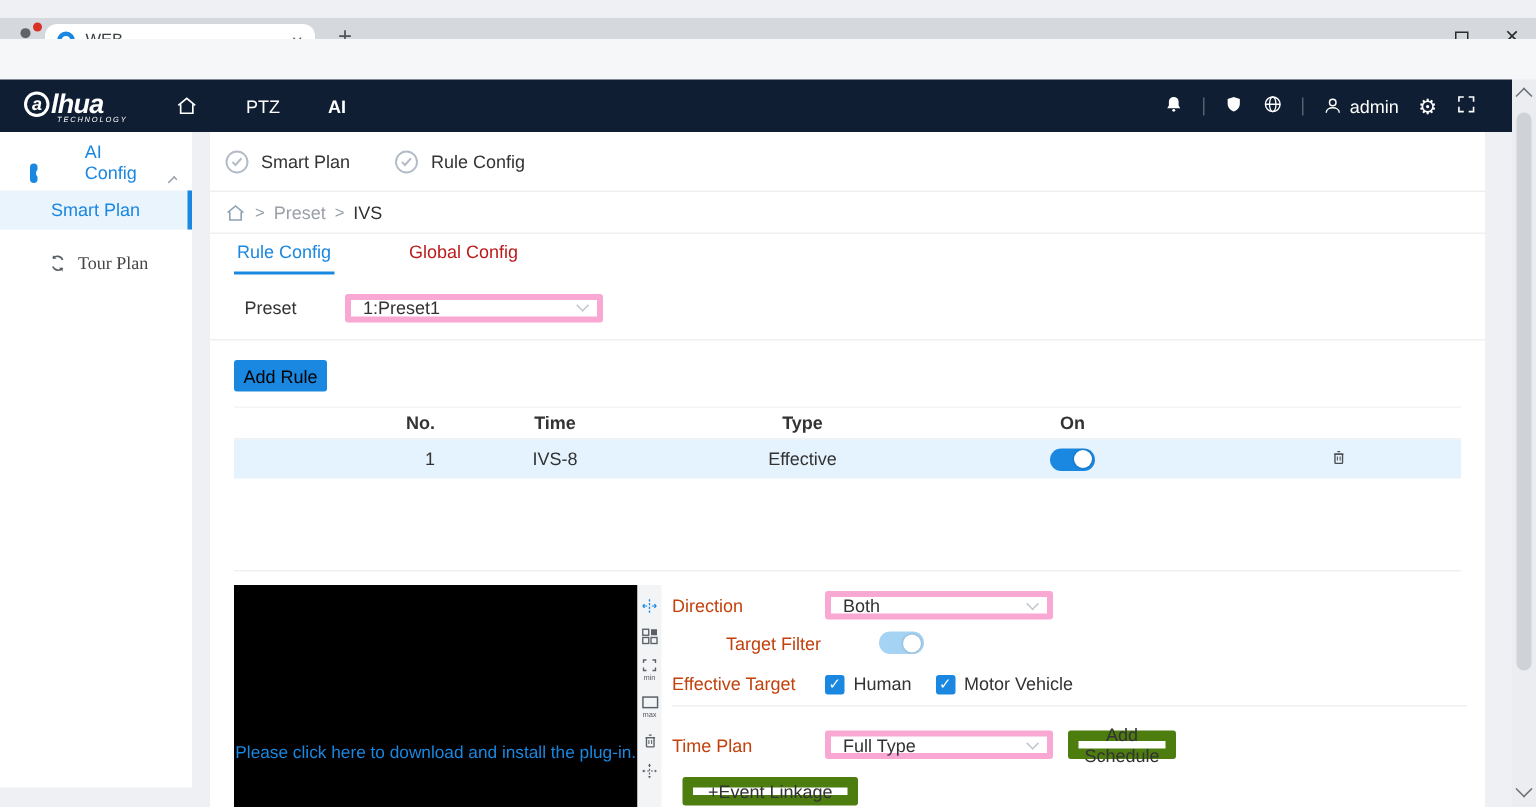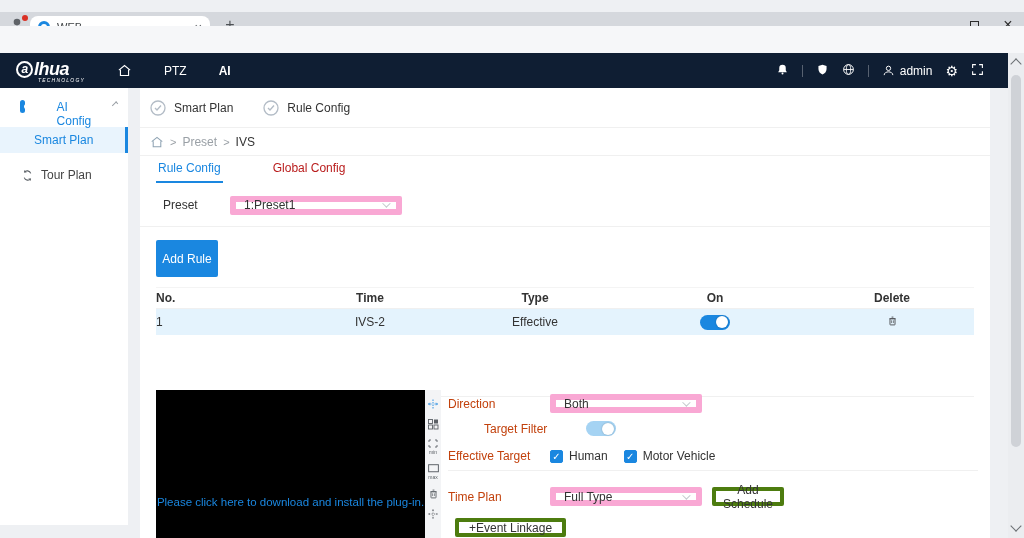--- a/index.html
+++ b/index.html
@@ -45,56 +45,56 @@
   .logo-sub { font-size:5px; letter-spacing:1.2px; margin-left:22px; margin-top:-3px; font-style:italic; }
   .appnav-home { margin-left:32px; display:flex; }
   .appnav-item { margin-left:32px; font-size:12px; color:#fff; }
   .appnav-item.active { font-weight:bold; }
   .appbar-right { margin-left:auto; margin-right:24px; display:flex; align-items:center; gap:13px; }
   .vdiv { width:1px; height:12px; background:rgba(255,255,255,.3); }
   .gear-glyph { font-size:14px; line-height:1; }
 
   
   .sidebar { left:0; top:88px; width:128px; height:437px; background:#fff; }
-  .side-group { display:flex; align-items:flex-start; height:22px; margin:12px 10px 0 20px; color:#1a87e0;gap:24px; }
+  .side-group { display:flex; align-items:flex-end; height:22px; margin:12px 10px 0 20px; color:#1a87e0;gap:24px; }
   .ai-ico { width:13px; height:13px; border-radius:3px; background:#1a87e0; position:relative; margin-right:8px; }
   .ai-ico::after { content:""; position:absolute; left:4px; top:4px; width:5px; height:5px; border-radius:50%; background:#fff; }
   .chev-up { margin-left:auto; width:6px; height:6px; border-left:1.5px solid #9aa0a6; border-top:1.5px solid #9aa0a6;
              transform:rotate(45deg) translateY(2px); }
   .side-item { height:26px; display:flex; align-items:center; color:#444; }
   .side-item.sub { margin-top:5px; padding-left:34px; }
   .side-item.sub.active { background:#e9f4fd; color:#1a87e0; border-right:3px solid #1a87e0; }
-  .side-item.top { margin-top:9px; padding-left:21px; }
+  .side-item.top { margin-top:9px; padding-left:32px;font-family:Liberation Serif, serif; }
   .side-item .icn { margin-right:7px; display:flex; }
 
   
   .content { left:140px; top:88px; width:850px; height:450px; background:#fff; }
   .steps-row { height:40px; border-bottom:1px solid #f0f0f0; display:flex; align-items:center; padding-left:10px; }
   .step { display:flex; align-items:center; margin-right:30px; }
   .step-label { margin-left:8px; }
   .crumb-row { height:28px; border-bottom:1px solid #f0f0f0; display:flex; align-items:center; padding-left:10px; color:#9aa0a6; }
   .crumb-sep { margin:0 6px; font-size:11px; }
   .crumb-last { color:#333; }
   .tabs-row { height:27px; display:flex; align-items:flex-end; padding-left:16px; }
   .ctab { margin-right:48px; padding:0 2px 8px 2px; position:relative; color:#b91c1c; }
   .ctab.active { color:#1a87e0; }
   .ctab.active::after { content:""; position:absolute; left:0; right:0; bottom:0; height:2px; background:#1a87e0; }
   .preset-row { margin-top:12px; padding-left:23px; display:flex; align-items:center; height:20px; }
   .form-label { width:67px; color:#333; }
-  .select { width:172px; height:19px; border:6px solid #f9a8d4; border-radius:2px; background:#fff;
+  .select { width:172px; height:19px; border:4px solid #f9a8d4; border-radius:2px; background:#fff;
             display:flex; align-items:center; padding:0 8px; color:#333;justify-content:flex-end; }
   .chev-dn { margin-left:auto; width:6px; height:6px; border-left:1.5px solid #c3c8cd; border-top:1.5px solid #c3c8cd;
              transform:rotate(-135deg) translateY(2px); }
   .divider-full { margin-top:11px; height:1px; background:#f0f0f0; }
-  .add-rule { margin:13px 0 0 16px; width:62px; height:37px; background:#1a87e0; color:#ffffff; border:none;
+  .add-rule { margin:13px 0 0 16px; width:62px; height:21px; background:#1a87e0; color:#000000; border:none;
               border-radius:2px; font-size:12px; font-family:inherit; display:flex; align-items:center; justify-content:center; }
   .table { margin:10px 16px 0 16px; height:110px; border-bottom:1px solid #f0f0f0; }
   .thead { display:flex; height:22px; align-items:center; font-weight:bold; border-top:1px solid #f4f4f4; border-bottom:1px solid #f0f0f0; }
   .trow { display:flex; height:26px; align-items:center; background:#e4f3fd; }
-  .c-no { width:134px; text-align:left; }
+  .c-no { width:134px; text-align:right; }
   .c-name { width:160px; text-align:center; }
   .c-type { width:170px; text-align:center; }
   .c-on { width:190px; text-align:center; }
   .c-del { width:164px; text-align:center; }
   .toggle { width:30px; height:15px; border-radius:8px; background:#c8cdd2; position:relative; display:inline-block; vertical-align:middle; }
   .toggle::after { content:""; position:absolute; right:2px; top:1.5px; width:12px; height:12px; background:#fff; border-radius:50%;
                    box-shadow:0 0 2px rgba(0,0,0,.25); }
   .toggle.on { background:#1a87e0; }
   .toggle.on.light { background:#a5d3f3; }
   .trash-btn { display:inline-flex; color:#4a4d51; }
@@ -111,21 +111,21 @@
   .settings { position:absolute; left:308px; top:0; width:537px; height:148px; }
   .set-row { position:absolute; left:0; display:flex; align-items:center; }
   .set-label { width:102px; color:#c2410c; }
   .select.sm { width:152px; height:19px; }
   .cb-group { display:flex; gap:16px; }
   .cb-item { display:flex; align-items:center; color:#333; }
   .cb { width:13px; height:13px; border-radius:2px; background:#fff; border:1px solid #c3c8cd; color:#fff; font-size:10px;
         display:inline-flex; align-items:center; justify-content:center; margin-right:6px; }
   .cb.checked { background:#1a87e0; border-color:#1a87e0; }
   .set-div { position:absolute; left:0; top:80px; width:530px; height:1px; background:#f0f0f0; }
-  .btn-plain { height:19px; border:4px solid #4d7c0f; border-radius:2px; background:#fff; color:#333; font-family:inherit;
+  .btn-plain { height:19px; border:7px solid #4d7c0f; border-radius:2px; background:#fff; color:#333; font-family:inherit;
                font-size:12px; display:inline-flex; align-items:center; justify-content:center; padding:0 10px; }
 
   
   .scrollbar { left:1008px; top:53px; width:16px; height:485px; background:#ebedf0; }
   .sb-arrow { position:absolute; left:1012px; width:8px; height:8px; border-left:1.6px solid #6b6f74; border-top:1.6px solid #6b6f74; }
   .sb-up { top:60px; transform:rotate(45deg); }
   .sb-down { top:522px; transform:rotate(-135deg); }
   .sb-thumb { position:absolute; left:1011px; top:75px; width:10px; height:372px; background:#cfd2d7; border-radius:5px; }
 </style>
 </head>
@@ -330,25 +330,24 @@
   <div class="divider-full"></div>
 
   <button class="add-rule">Add Rule</button>
 
   <div class="table">
     <div class="thead">
       <span class="c-no">No.</span>
       <span class="c-name">Time</span>
       <span class="c-type">Type</span>
       <span class="c-on">On</span>
-      <span class="c-del">Delete</span>
     </div>
     <div class="trow">
       <span class="c-no">1</span>
-      <span class="c-name">IVS-2</span>
+      <span class="c-name">IVS-8</span>
       <span class="c-type">Effective</span>
       <span class="c-on"><span class="toggle on"></span></span>
       <span class="c-del">
         <span class="trash-btn">
           <svg width="11" height="12" viewBox="0 0 24 24">
             <path d="M5 7h14M10 3.5h4" stroke="#4a4d51" stroke-width="2" fill="none"></path>
             <rect x="6.5" y="7" width="11" height="13.5" rx="1" stroke="#4a4d51" stroke-width="2" fill="none"></rect>
             <path d="M10 10.5v6M14 10.5v6" stroke="#4a4d51" stroke-width="1.5"></path>
           </svg>
         </span>

